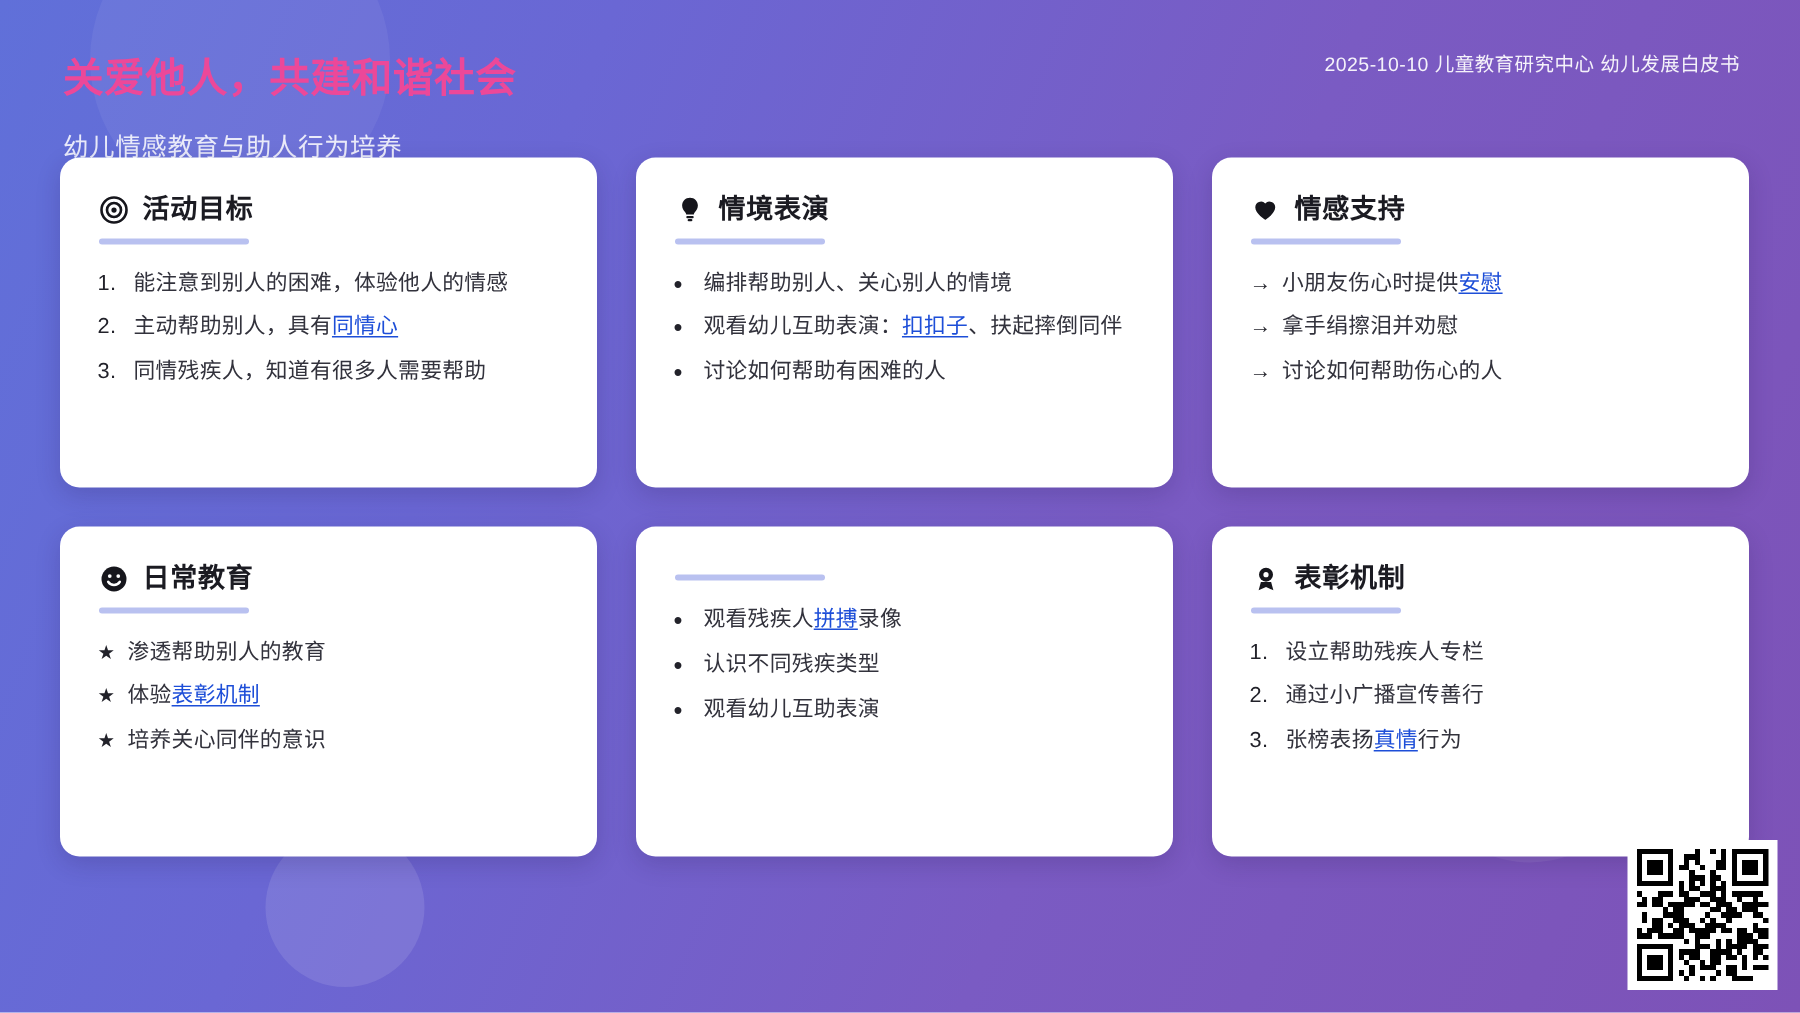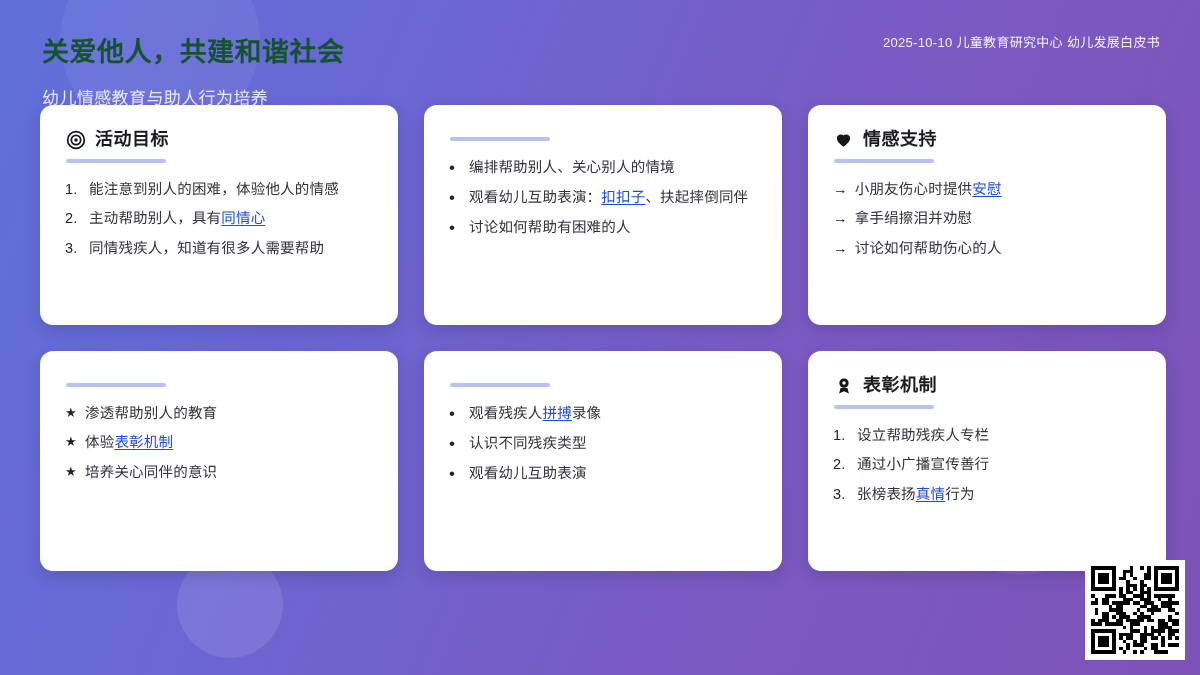--- a/index.html
+++ b/index.html
@@ -14,21 +14,21 @@
   
   .deco { position:absolute; border-radius:50%; background:rgba(255,255,255,.11); pointer-events:none; }
   .deco-1 { width:106px; height:106px; left:177px; top:552px; }
   .deco-2 { width:150px; height:150px; left:945px; top:425px; background:rgba(255,255,255,.07); }
   .deco-3 { width:200px; height:200px; left:60px; top:-60px;  background:rgba(255,255,255,.06); }
 
   
   .header { position:absolute; left:0; top:0; width:1200px; height:105px; padding:34px 40px 0 42px;
             display:flex; justify-content:space-between; align-items:flex-start; }
   .header-left { display:flex; flex-direction:column; }
-  .deck-title { color:#14532d; font-size:27px; font-weight:700; letter-spacing:.5px; line-height:1.35; }
+  .deck-title { color:#ec4899; font-size:27px; font-weight:700; letter-spacing:.5px; line-height:1.35; }
   .deck-subtitle { color:rgba(255,255,255,.86); font-size:17px; font-weight:400; margin-top:14px; letter-spacing:.4px; }
   .header-right { display:flex; align-items:flex-end; gap:4px; }
   .meta-line { color:rgba(255,255,255,.92); font-size:13px; line-height:1.45; letter-spacing:.3px; }
 
   
   .grid { position:absolute; left:40px; top:105px; width:1120px;
           display:grid; grid-template-columns:repeat(3,358px); grid-template-rows:220px 220px;
           column-gap:22px; row-gap:22px;gap:26px; }
   .card { background:#ffffff; border-radius:13px; padding:24px 25px 18px 25px;
           box-shadow:0 5px 16px rgba(38,25,80,.20); overflow:hidden; }
@@ -95,20 +95,30 @@
           <span class="marker num">2.</span>
           <span class="item-text"><span>主动帮助别人，具有</span><a class="lnk" href="#">同情心</a></span>
         </li>
         <li>
           <span class="marker num">3.</span>
           <span class="item-text"><span>同情残疾人，知道有很多人需要帮助</span></span>
         </li>
       </ul>
     </div>
     <div class="card">
+      <div class="card-head">
+        <span class="card-icon">
+          <svg viewBox="0 0 24 24" width="20" height="20">
+            <path d="M12 2.2c-3.7 0-6.3 2.8-6.3 6.2 0 2.3 1.2 3.9 2.3 5.1.6.7.9 1.3.95 2.1h6.1c.05-.8.35-1.4.95-2.1 1.1-1.2 2.3-2.8 2.3-5.1 0-3.4-2.6-6.2-6.3-6.2z" fill="#16161c"></path>
+            <rect x="9.1" y="16.7" width="5.8" height="1.8" rx=".6" fill="#16161c"></rect>
+            <rect x="10.1" y="19.2" width="3.8" height="1.8" rx=".9" fill="#16161c"></rect>
+          </svg>
+        </span>
+        <span class="card-title">情境表演</span>
+      </div>
       <div class="title-rule"></div>
       <ul class="card-list">
         <li>
           <span class="marker dot">•</span>
           <span class="item-text"><span>编排帮助别人、关心别人的情境</span></span>
         </li>
         <li>
           <span class="marker dot">•</span>
           <span class="item-text"><span>观看幼儿互助表演：</span><a class="lnk" href="#">扣扣子</a><span>、扶起摔倒同伴</span></span>
         </li>
@@ -137,20 +147,31 @@
           <span class="marker arrow">→</span>
           <span class="item-text"><span>拿手绢擦泪并劝慰</span></span>
         </li>
         <li>
           <span class="marker arrow">→</span>
           <span class="item-text"><span>讨论如何帮助伤心的人</span></span>
         </li>
       </ul>
     </div>
     <div class="card">
+      <div class="card-head">
+        <span class="card-icon">
+          <svg viewBox="0 0 24 24" width="20" height="20">
+            <circle cx="12" cy="12" r="10" fill="#16161c"></circle>
+            <circle cx="8.6" cy="9.6" r="1.5" fill="#fff"></circle>
+            <circle cx="15.4" cy="9.6" r="1.5" fill="#fff"></circle>
+            <path d="M7.3 14.2a5.6 5.6 0 0 0 9.4 0" fill="none" stroke="#fff" stroke-width="1.9" stroke-linecap="round"></path>
+          </svg>
+        </span>
+        <span class="card-title">日常教育</span>
+      </div>
       <div class="title-rule"></div>
       <ul class="card-list">
         <li>
           <span class="marker star">★</span>
           <span class="item-text"><span>渗透帮助别人的教育</span></span>
         </li>
         <li>
           <span class="marker star">★</span>
           <span class="item-text"><span>体验</span><a class="lnk" href="#">表彰机制</a></span>
         </li>

